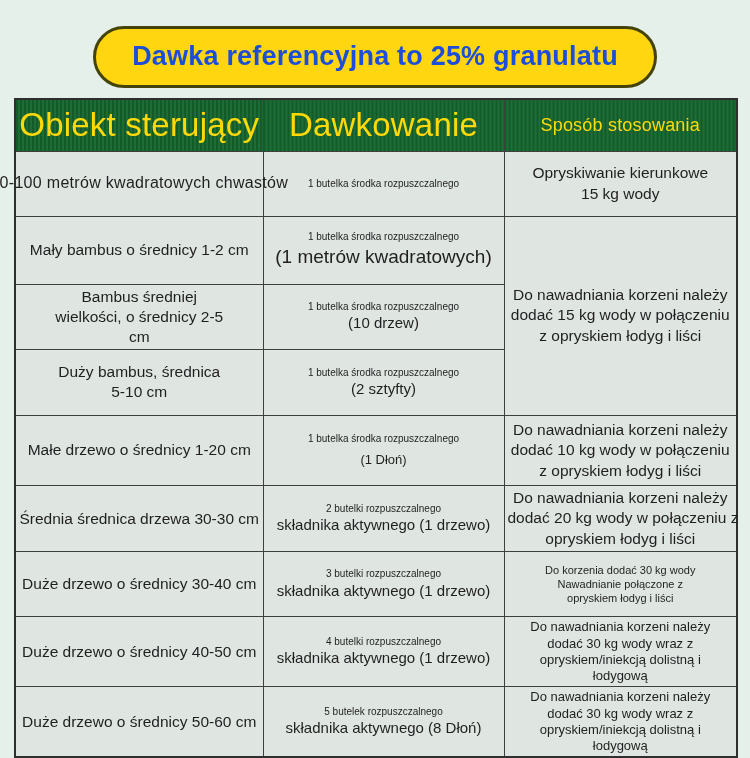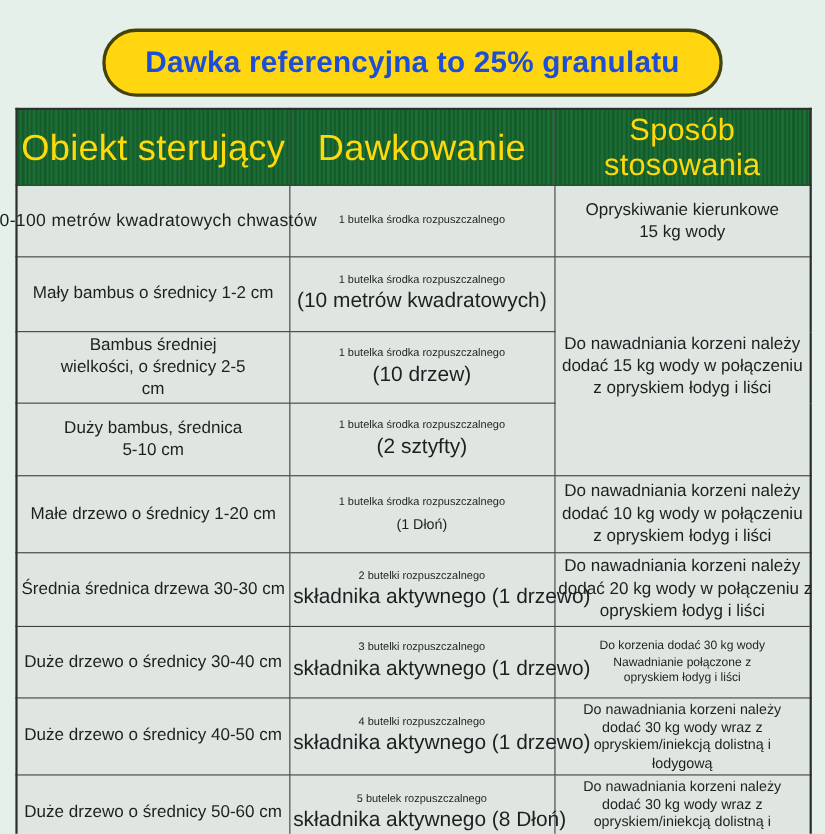--- a/index.html
+++ b/index.html
@@ -38,29 +38,29 @@
     padding:2px 3px;
   }
   thead th{
     background-color:var(--header-bg);
     background-image:repeating-linear-gradient(90deg,rgba(0,0,0,.10) 0 2px,rgba(255,255,255,.04) 2px 4px);
     color:var(--header-text);
     font-size:33px;font-weight:500;
     height:50px;
     letter-spacing:0.2px;
   }
-  thead th.th-method{font-size:28px;}
+  thead th.th-method{font-size:18px;}
   td{font-size:15.5px;line-height:1.32;}
   .obj-cell div{line-height:1.3;}
   .overflow-center{
     position:relative;left:50%;transform:translateX(-50%);
     width:max-content;white-space:nowrap;font-size:16px;letter-spacing:0.3px;
   }
   .dose-main{white-space:nowrap;font-size:10px;line-height:1.35;}
-  .dose-sub{font-size:19px;line-height:1.35;white-space:nowrap;}
+  .dose-sub{font-size:15px;line-height:1.35;white-space:nowrap;}
   .dose-sub:empty{display:none;}
   .dose-sub-big{font-size:19px;}
   .dose-sub-small{font-size:13px;margin-top:5px;}
   .method-cell{white-space:nowrap;}
   .m-mid{font-size:11px;line-height:1.3;}
   .m-small{font-size:13px;line-height:1.25;}
 </style>
 </head>
 <body>
 
@@ -94,21 +94,21 @@
         <td class="method-cell">
             <div>Opryskiwanie kierunkowe<br>15 kg wody</div>
           </td>
       </tr>
       <tr style="height:68px;">
         <td class="obj-cell">
             <div>Mały bambus o średnicy 1-2 cm</div>
           </td>
         <td>
           <div class="dose-main">1 butelka środka rozpuszczalnego</div>
-          <div class="dose-sub dose-sub-big">(10 metrów kwadratowych)</div>
+          <div class="dose-sub dose-sub-big">(1 metrów kwadratowych)</div>
         </td>
         <td class="method-cell" rowspan="3">
             <div>Do nawadniania korzeni należy<br>dodać 15 kg wody w połączeniu<br>z opryskiem łodyg i liści</div>
           </td>
       </tr>
       <tr style="height:64px;">
         <td class="obj-cell">
             <div>Bambus średniej<br>wielkości, o średnicy 2-5<br>cm</div>
           </td>
         <td>

